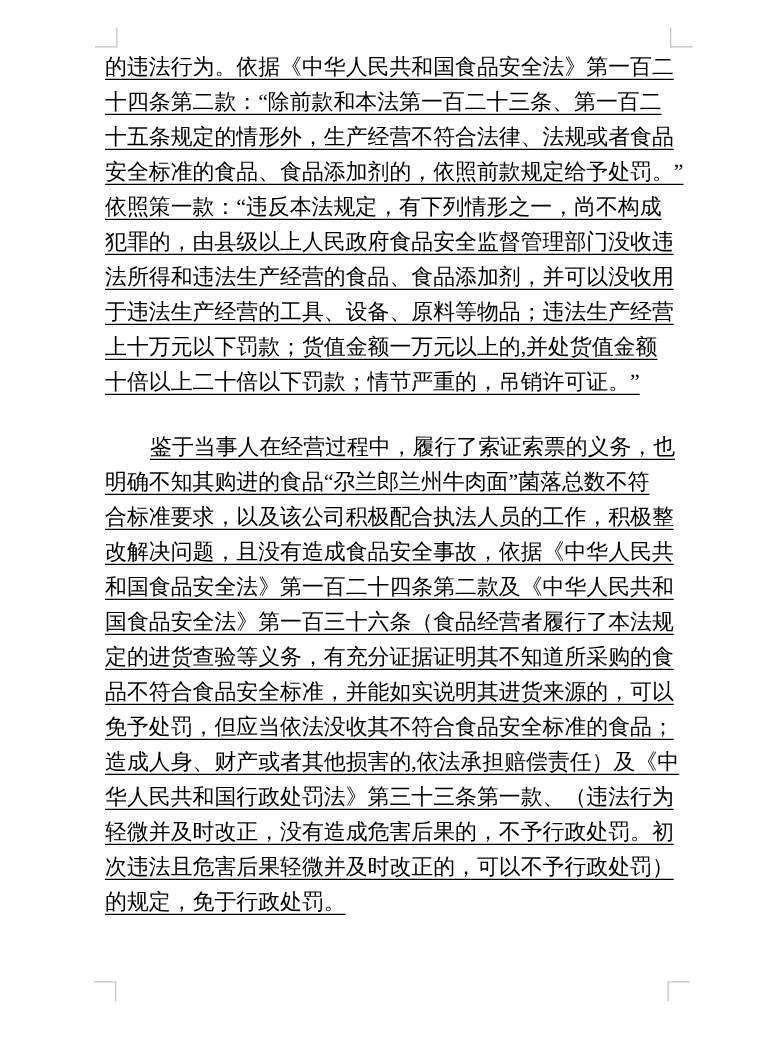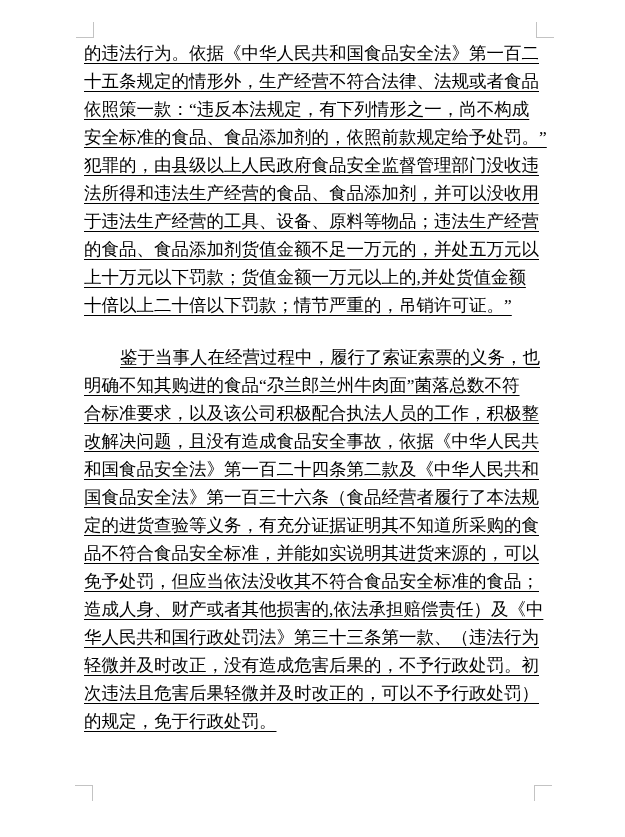--- a/index.html
+++ b/index.html
@@ -53,27 +53,27 @@
 </head>
 <body>
 
 <div class="page">
   <div class="mark mark-tl"></div>
   <div class="mark mark-tr"></div>
   <div class="mark mark-bl"></div>
   <div class="mark mark-br"></div>
   <div class="doc">
       <div class="line"><span>的违法行为。依据《中华人民共和国食品安全法》第一百二</span></div>
+      <div class="line"><span>十四条第二款：“除前款和本法第一百二十三条、第一百二</span></div>
       <div class="line"><span>十五条规定的情形外，生产经营不符合法律、法规或者食品</span></div>
+      <div class="line"><span>安全标准的食品、食品添加剂的，依照前款规定给予处罚。”</span></div>
       <div class="line"><span>依照策一款：“违反本法规定，有下列情形之一，尚不构成</span></div>
-      <div class="line"><span>安全标准的食品、食品添加剂的，依照前款规定给予处罚。”</span></div>
       <div class="line"><span>犯罪的，由县级以上人民政府食品安全监督管理部门没收违</span></div>
       <div class="line"><span>法所得和违法生产经营的食品、食品添加剂，并可以没收用</span></div>
       <div class="line"><span>于违法生产经营的工具、设备、原料等物品；违法生产经营</span></div>
-      <div class="line"><span>的食品、食品添加剂货值金额不足一万元的，并处五万元以</span></div>
       <div class="line"><span>上十万元以下罚款；货值金额一万元以上的,并处货值金额</span></div>
       <div class="line"><span>十倍以上二十倍以下罚款；情节严重的，吊销许可证。”</span></div>
       <div class="line indent"><span>鉴于当事人在经营过程中，履行了索证索票的义务，也</span></div>
       <div class="line"><span>明确不知其购进的食品“尕兰郎兰州牛肉面”菌落总数不符</span></div>
       <div class="line"><span>合标准要求，以及该公司积极配合执法人员的工作，积极整</span></div>
       <div class="line"><span>改解决问题，且没有造成食品安全事故，依据《中华人民共</span></div>
       <div class="line"><span>和国食品安全法》第一百二十四条第二款及《中华人民共和</span></div>
       <div class="line"><span>国食品安全法》第一百三十六条（食品经营者履行了本法规</span></div>
       <div class="line"><span>定的进货查验等义务，有充分证据证明其不知道所采购的食</span></div>
       <div class="line"><span>品不符合食品安全标准，并能如实说明其进货来源的，可以</span></div>

